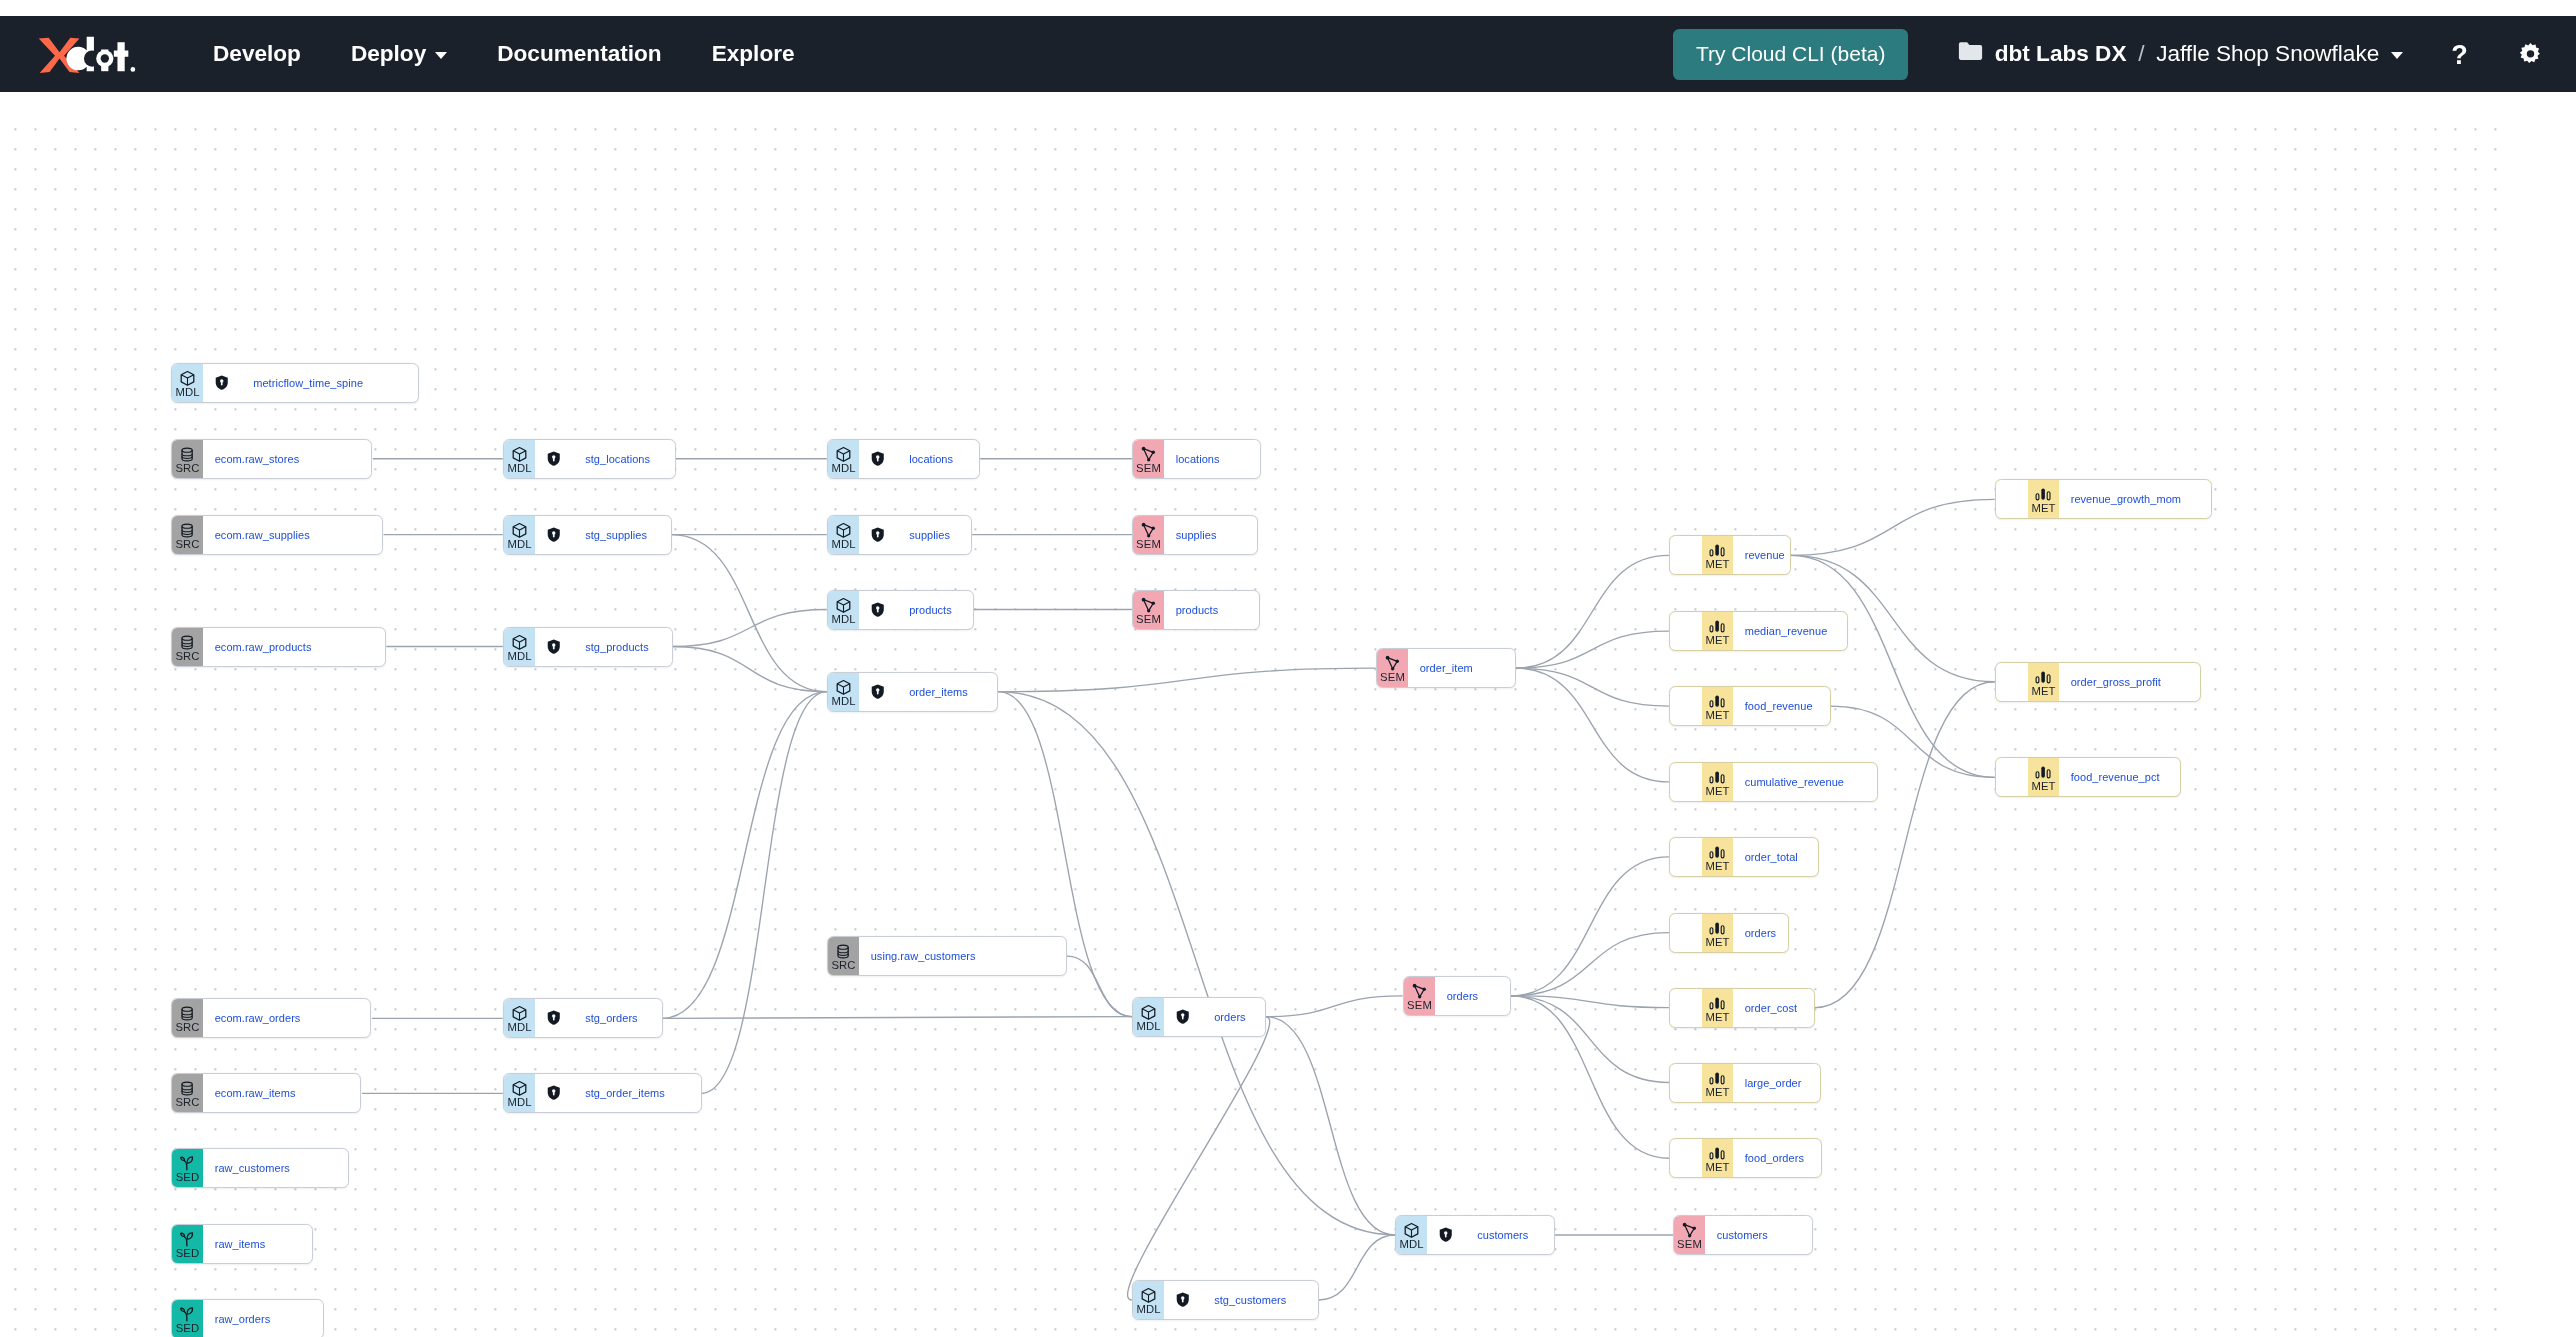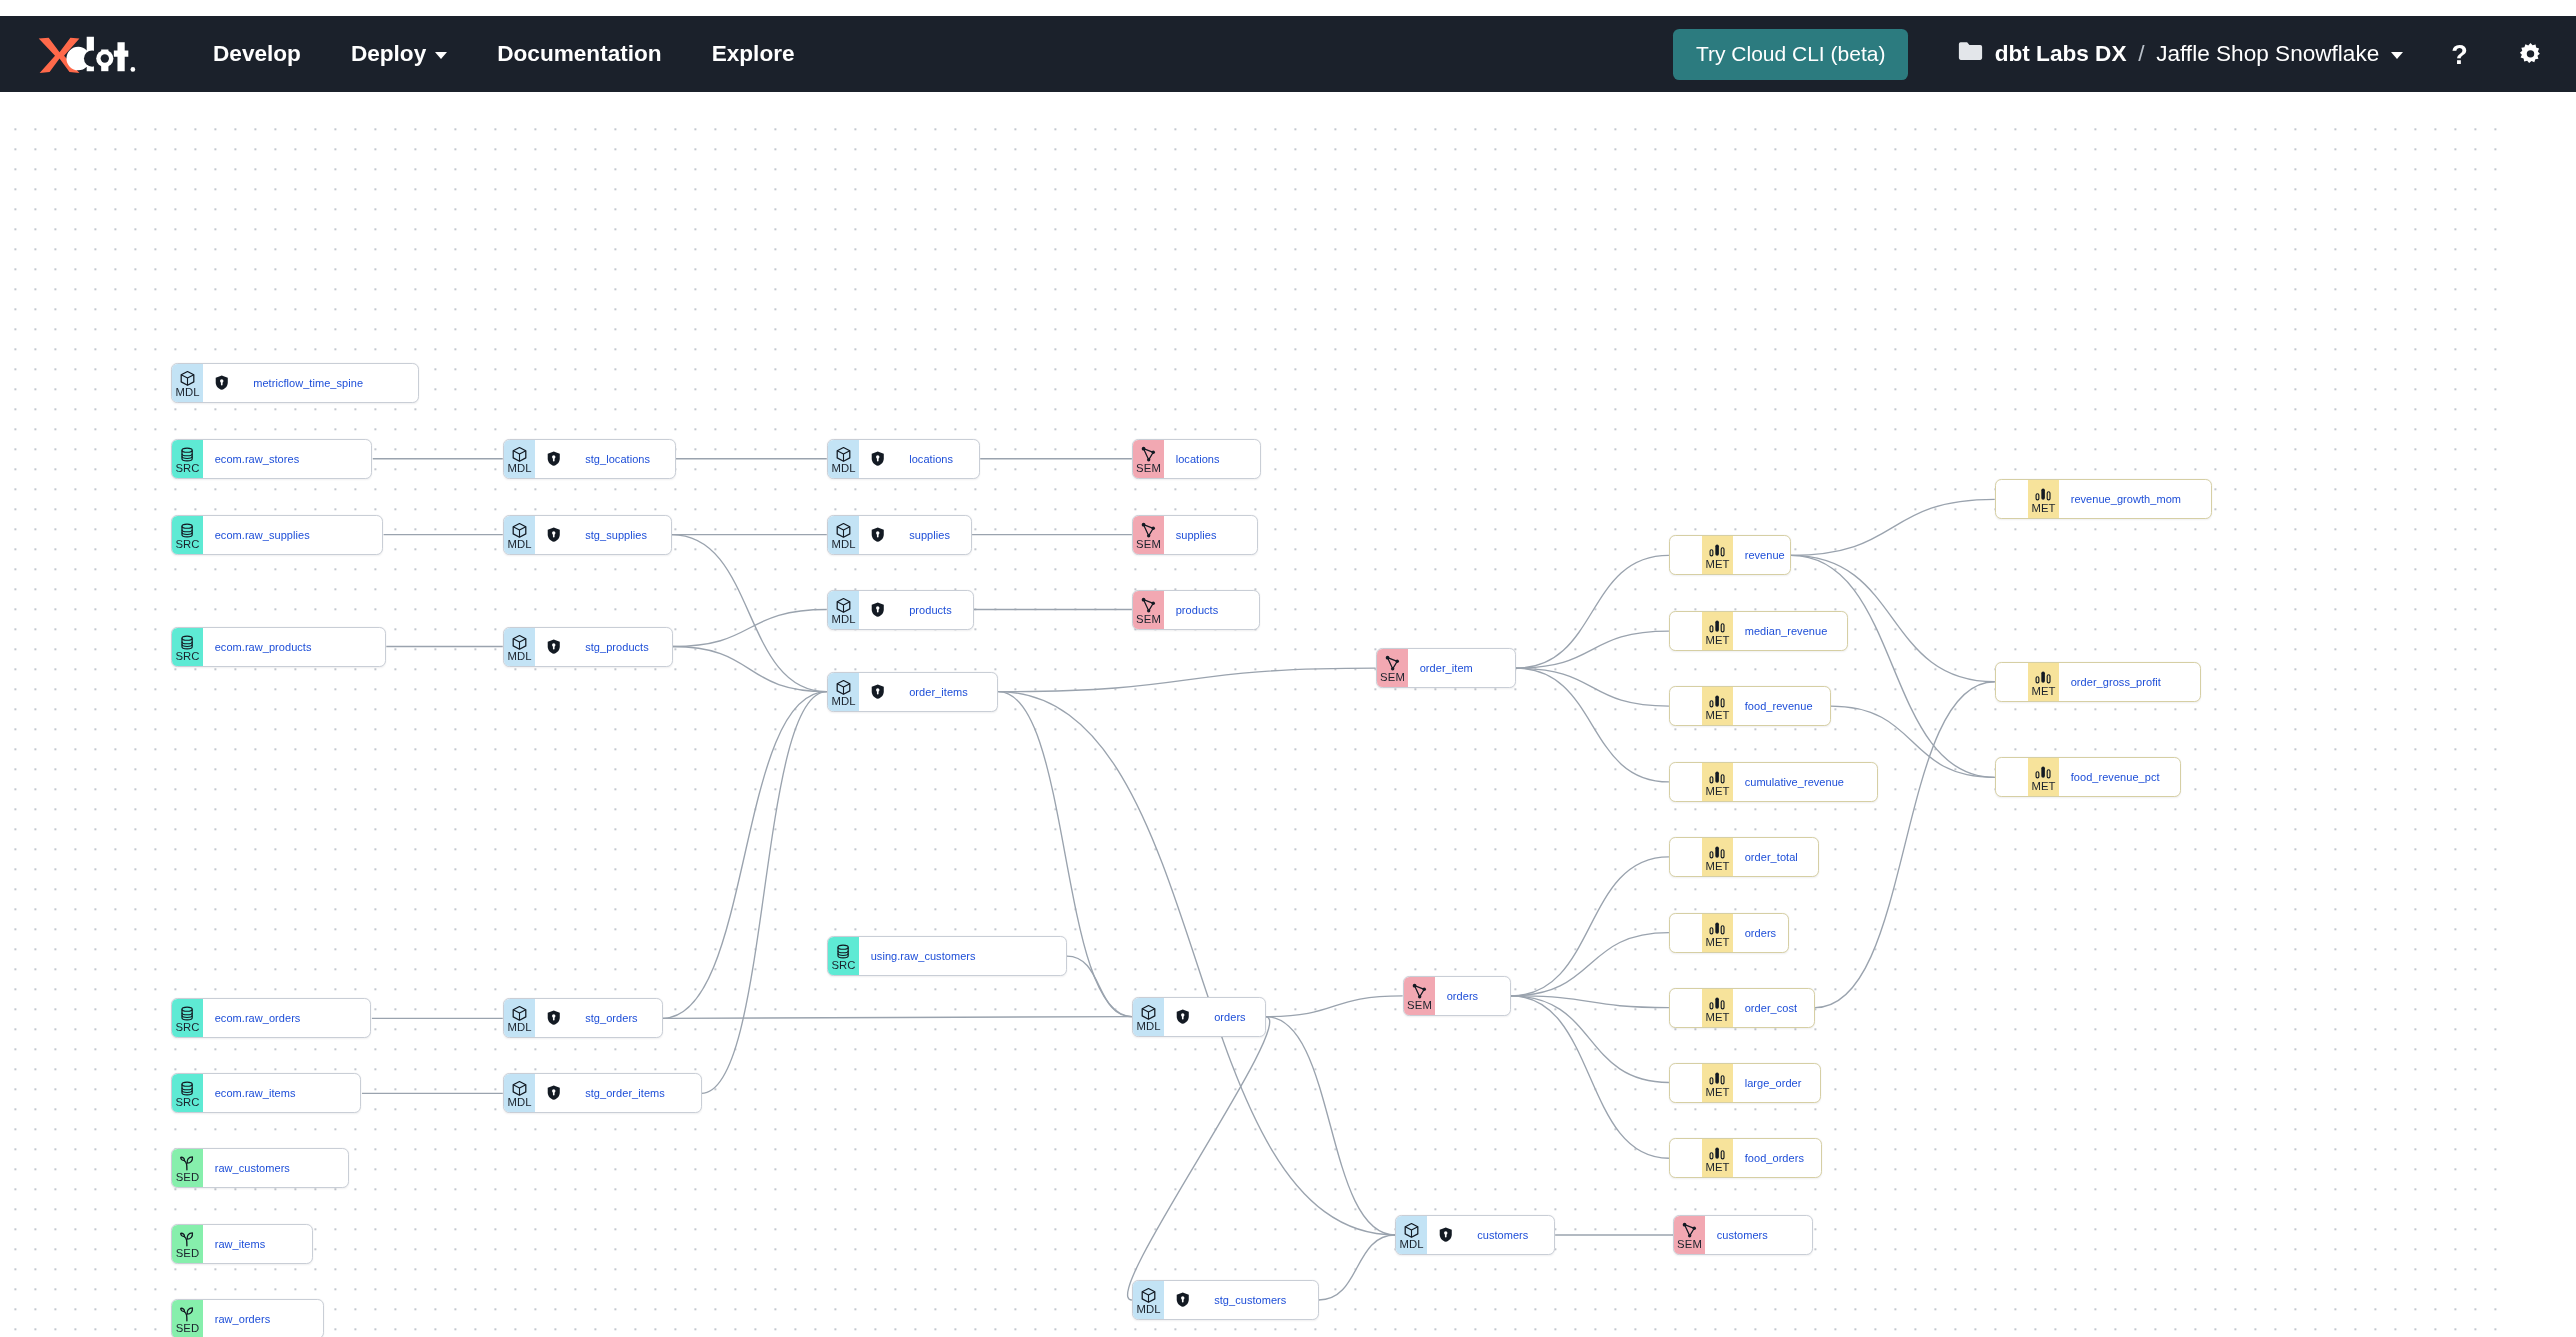--- a/index.html
+++ b/index.html
@@ -125,24 +125,24 @@
   .node .badge .bt {
     font-size: 11.3px; line-height: 10.8px; letter-spacing: 0.1px;
     color: #1b222c; font-weight: 400;
   }
   .node .body {
     display: flex; align-items: center; gap: 25px;
     padding: 0 14.4px 0 11.7px;
     font-size: 11px; color: #1d4ed8; letter-spacing: 0.05px;
   }
   .node.t-mdl .badge { background: #c3e3f5; }
-  .node.t-src .badge { background: #5eead4; }
+  .node.t-src .badge { background: #a3a3a3; }
   .node.t-sem .badge { background: #f2a8b2; }
   .node.t-met .badge { background: #f7e39b; }
-  .node.t-sed .badge { background: #86efac; }
+  .node.t-sed .badge { background: #14b8a6; }
   .node.t-met { border-color: #d6cfa4; padding-left: 32px; }
   .shield { flex: 0 0 auto; display: flex; align-items: center; }
 </style>
 </head>
 <body>
 
 <div id="topnav">
 
   <div id="brand">
     <svg width="105" height="40" viewBox="0 0 116 44" aria-hidden="true">

